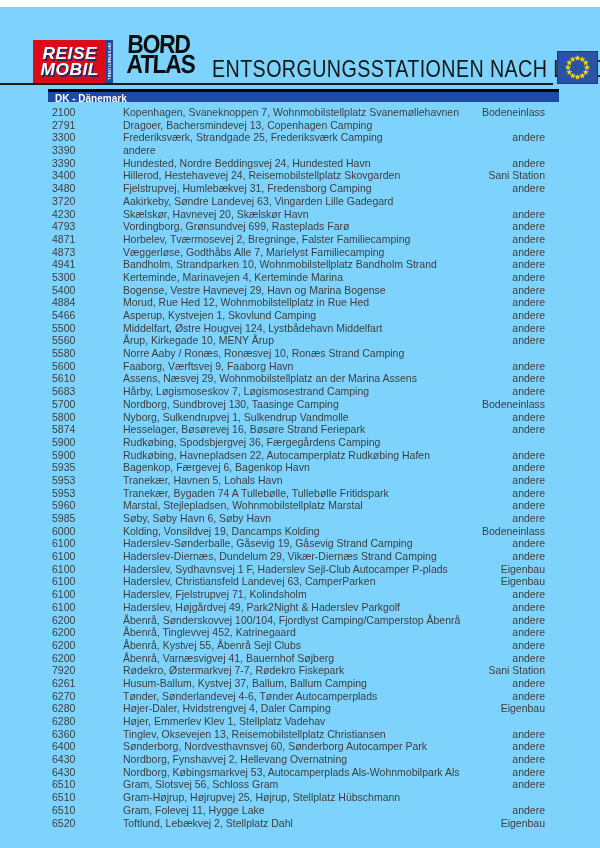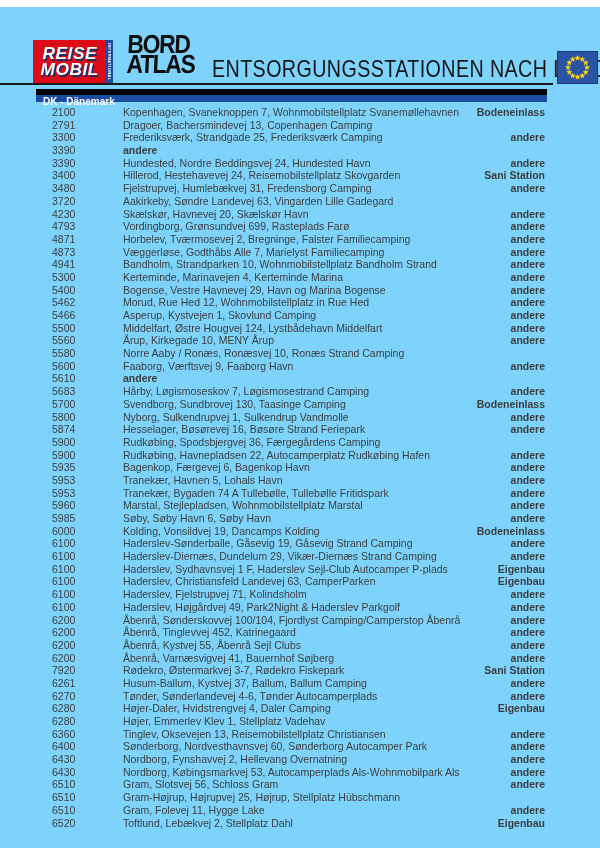--- a/index.html
+++ b/index.html
@@ -20,31 +20,31 @@
            font-size:26px;line-height:20px;letter-spacing:-1.5px;
            transform:scaleX(0.88) skewX(-3deg);transform-origin:left top;}
   .ba-logo span{display:block;}
   .page-title{position:absolute;left:212px;top:50px;margin:0;font-size:24px;font-weight:400;
               color:#161616;white-space:nowrap;letter-spacing:0.5px;line-height:24px;
               transform:scaleX(0.82);transform-origin:left top;}
   .eu-flag{position:absolute;left:557px;top:44px;width:41px;height:33px;display:block;}
   .rule{position:absolute;left:0;top:76px;width:553px;height:2px;background:#1a1a1a;}
 
   
-  .country-bar{position:absolute;left:36px;top:82px;width:511px;height:13px;background:#1c4aa5;
+  .country-bar{position:absolute;left:48px;top:82px;width:511px;height:13px;background:#1c4aa5;
                color:#ffffff;font-weight:bold;font-size:10px;line-height:13px;padding-left:7px;
-               box-sizing:border-box;border-top:6px solid #000000;}
+               box-sizing:border-box;border-top:3px solid #000000;}
 
   
   .stations{position:absolute;left:0;top:99px;width:600px;}
   .row{display:flex;height:12.7px;font-size:10.5px;line-height:12.7px;color:#3d3d3d;
        padding-left:52px;padding-right:55px;box-sizing:border-box;}
   .code{flex:0 0 71px;}
   .desc{flex:1 1 auto;white-space:nowrap;overflow:hidden;}
-  .type{flex:0 0 auto;text-align:right;white-space:nowrap;font-weight:bold;}
+  .type{flex:0 0 auto;text-align:right;white-space:nowrap;}
 </style>
 </head>
 <body>
 
 <div class="page">
 
   <div class="rm-logo" style="background: rgb(221, 11, 23);">
     <div class="rm-text">
       <span>REISE</span>
       <span>MOBIL</span>
@@ -167,21 +167,21 @@
       <span class="type">andere</span>
     </div>
 
     <div class="row">
       <span class="code">5400</span>
       <span class="desc">Bogense, Vestre Havnevej 29, Havn og Marina Bogense</span>
       <span class="type">andere</span>
     </div>
 
     <div class="row">
-      <span class="code">5462</span>
+      <span class="code">4884</span>
       <span class="desc">Morud, Rue Hed 12, Wohnmobilstellplatz in Rue Hed</span>
       <span class="type">andere</span>
     </div>
 
     <div class="row">
       <span class="code">5466</span>
       <span class="desc">Asperup, Kystvejen 1, Skovlund Camping</span>
       <span class="type">andere</span>
     </div>
 
@@ -204,32 +204,33 @@
     </div>
 
     <div class="row">
       <span class="code">5600</span>
       <span class="desc">Faaborg, Værftsvej 9, Faaborg Havn</span>
       <span class="type">andere</span>
     </div>
 
     <div class="row">
       <span class="code">5610</span>
+      <span class="desc">Assens, Næsvej 29, Wohnmobilstellplatz an der Marina Assens</span>
       <span class="type">andere</span>
     </div>
 
     <div class="row">
       <span class="code">5683</span>
       <span class="desc">Hårby, Løgismoseskov 7, Løgismosestrand Camping</span>
       <span class="type">andere</span>
     </div>
 
     <div class="row">
       <span class="code">5700</span>
-      <span class="desc">Svendborg, Sundbrovej 130, Taasinge Camping</span>
+      <span class="desc">Nordborg, Sundbrovej 130, Taasinge Camping</span>
       <span class="type">Bodeneinlass</span>
     </div>
 
     <div class="row">
       <span class="code">5800</span>
       <span class="desc">Nyborg, Sulkendrupvej 1, Sulkendrup Vandmolle</span>
       <span class="type">andere</span>
     </div>
 
     <div class="row">
@@ -341,21 +342,21 @@
     </div>
 
     <div class="row">
       <span class="code">6200</span>
       <span class="desc">Åbenrå, Varnæsvigvej 41, Bauernhof Søjberg</span>
       <span class="type">andere</span>
     </div>
 
     <div class="row">
       <span class="code">7920</span>
-      <span class="desc">Rødekro, Østermarkvej 3-7, Rødekro Fiskepark</span>
+      <span class="desc">Rødekro, Østermarkvej 7-7, Rødekro Fiskepark</span>
       <span class="type">Sani Station</span>
     </div>
 
     <div class="row">
       <span class="code">6261</span>
       <span class="desc">Husum-Ballum, Kystvej 37, Ballum, Ballum Camping</span>
       <span class="type">andere</span>
     </div>
 
     <div class="row">

